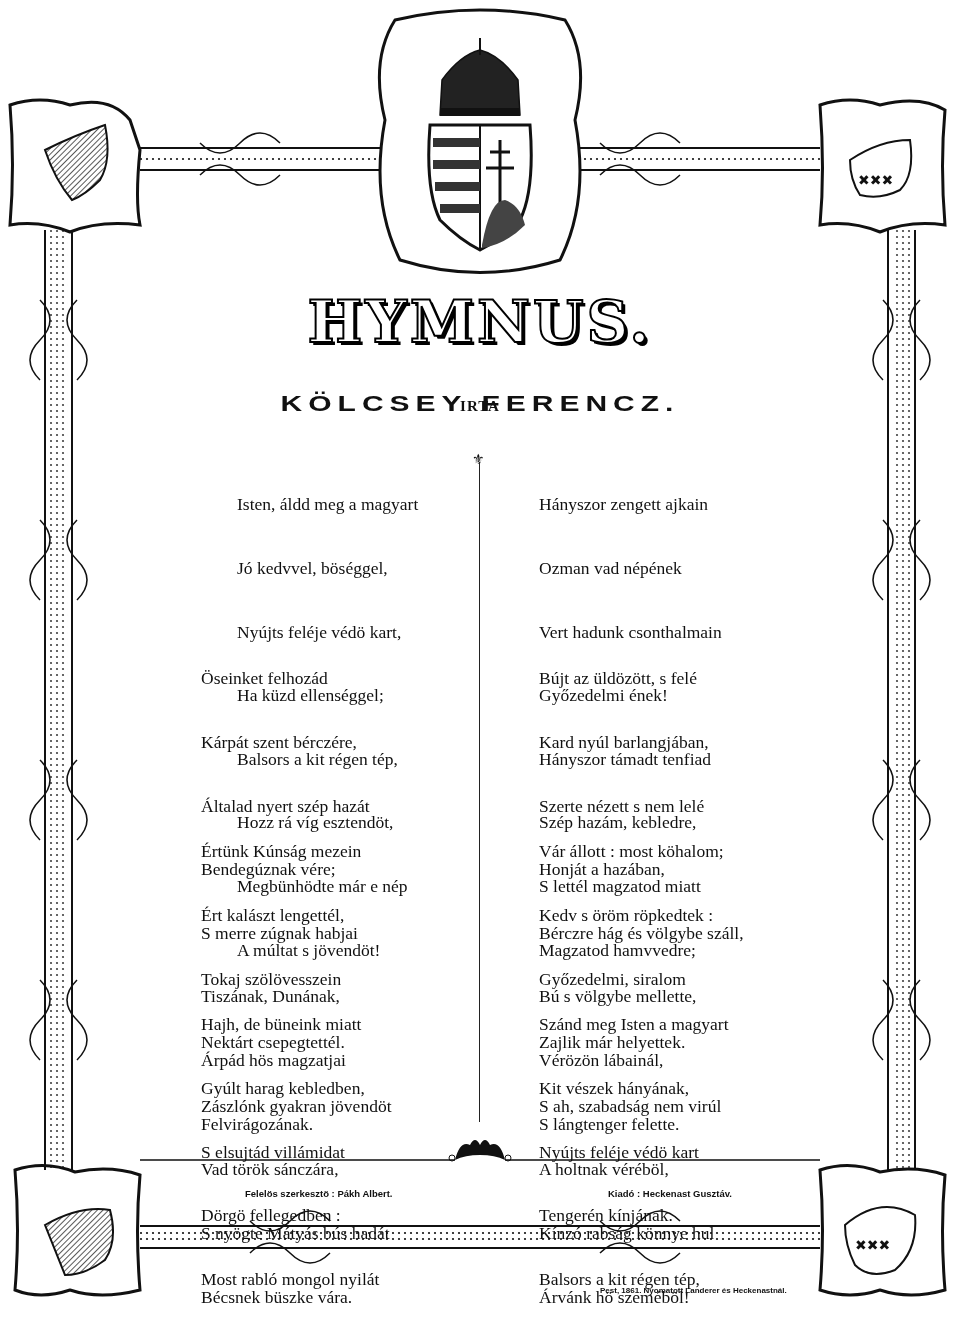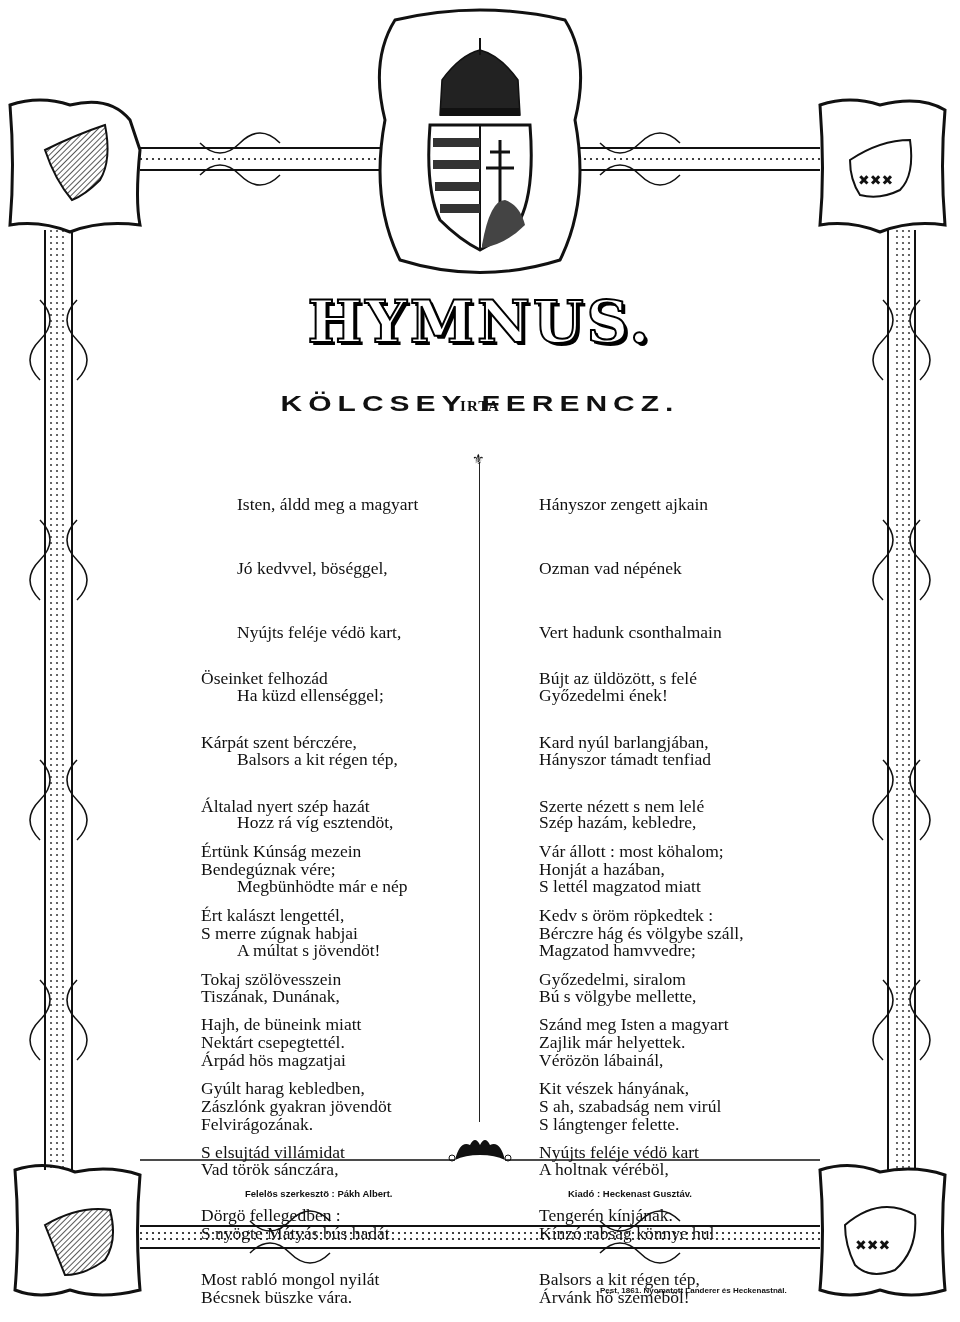--- a/index.html
+++ b/index.html
@@ -11,21 +11,21 @@
   .irta{top:370px;font-family:"Liberation Serif",serif;font-weight:bold;font-size:15px;letter-spacing:1px;margin-top:28px;}
   .author{top:386px;font-family:"Liberation Sans",sans-serif;font-weight:900;font-size:30px;letter-spacing:6px;transform:scaleY(0.75);}
   .col{position:absolute;font-family:"Liberation Serif",serif;font-size:17.5px;line-height:21.2px;white-space:pre;}
   .col-left{left:201px;}
   .col-right{left:539px;}
   .stanza{position:absolute;}
   .divider{position:absolute;left:479px;top:462px;width:1px;height:660px;background:#222;}
   .divider-top{position:absolute;left:472px;top:452px;font-size:14px;line-height:14px;}
   .foot{position:absolute;font-family:"Liberation Sans",sans-serif;font-weight:bold;font-size:9.5px;}
   .foot-left{left:213px;top:1188px;margin-left:32px;}
-  .foot-right{left:568px;top:1188px;}
+  .foot-right{left:608px;top:1188px;}
   .imprint{left:592px;top:1286px;font-size:8px;margin-left:8px;}
 </style>
 </head>
 <body>
 
 <svg class="frame-svg" viewBox="0 0 960 1322" xmlns="http://www.w3.org/2000/svg">
   <defs>
     <pattern id="dots" width="6" height="6" patternUnits="userSpaceOnUse">
       <circle cx="3" cy="3" r="1.1" fill="#111"></circle>
     </pattern>

